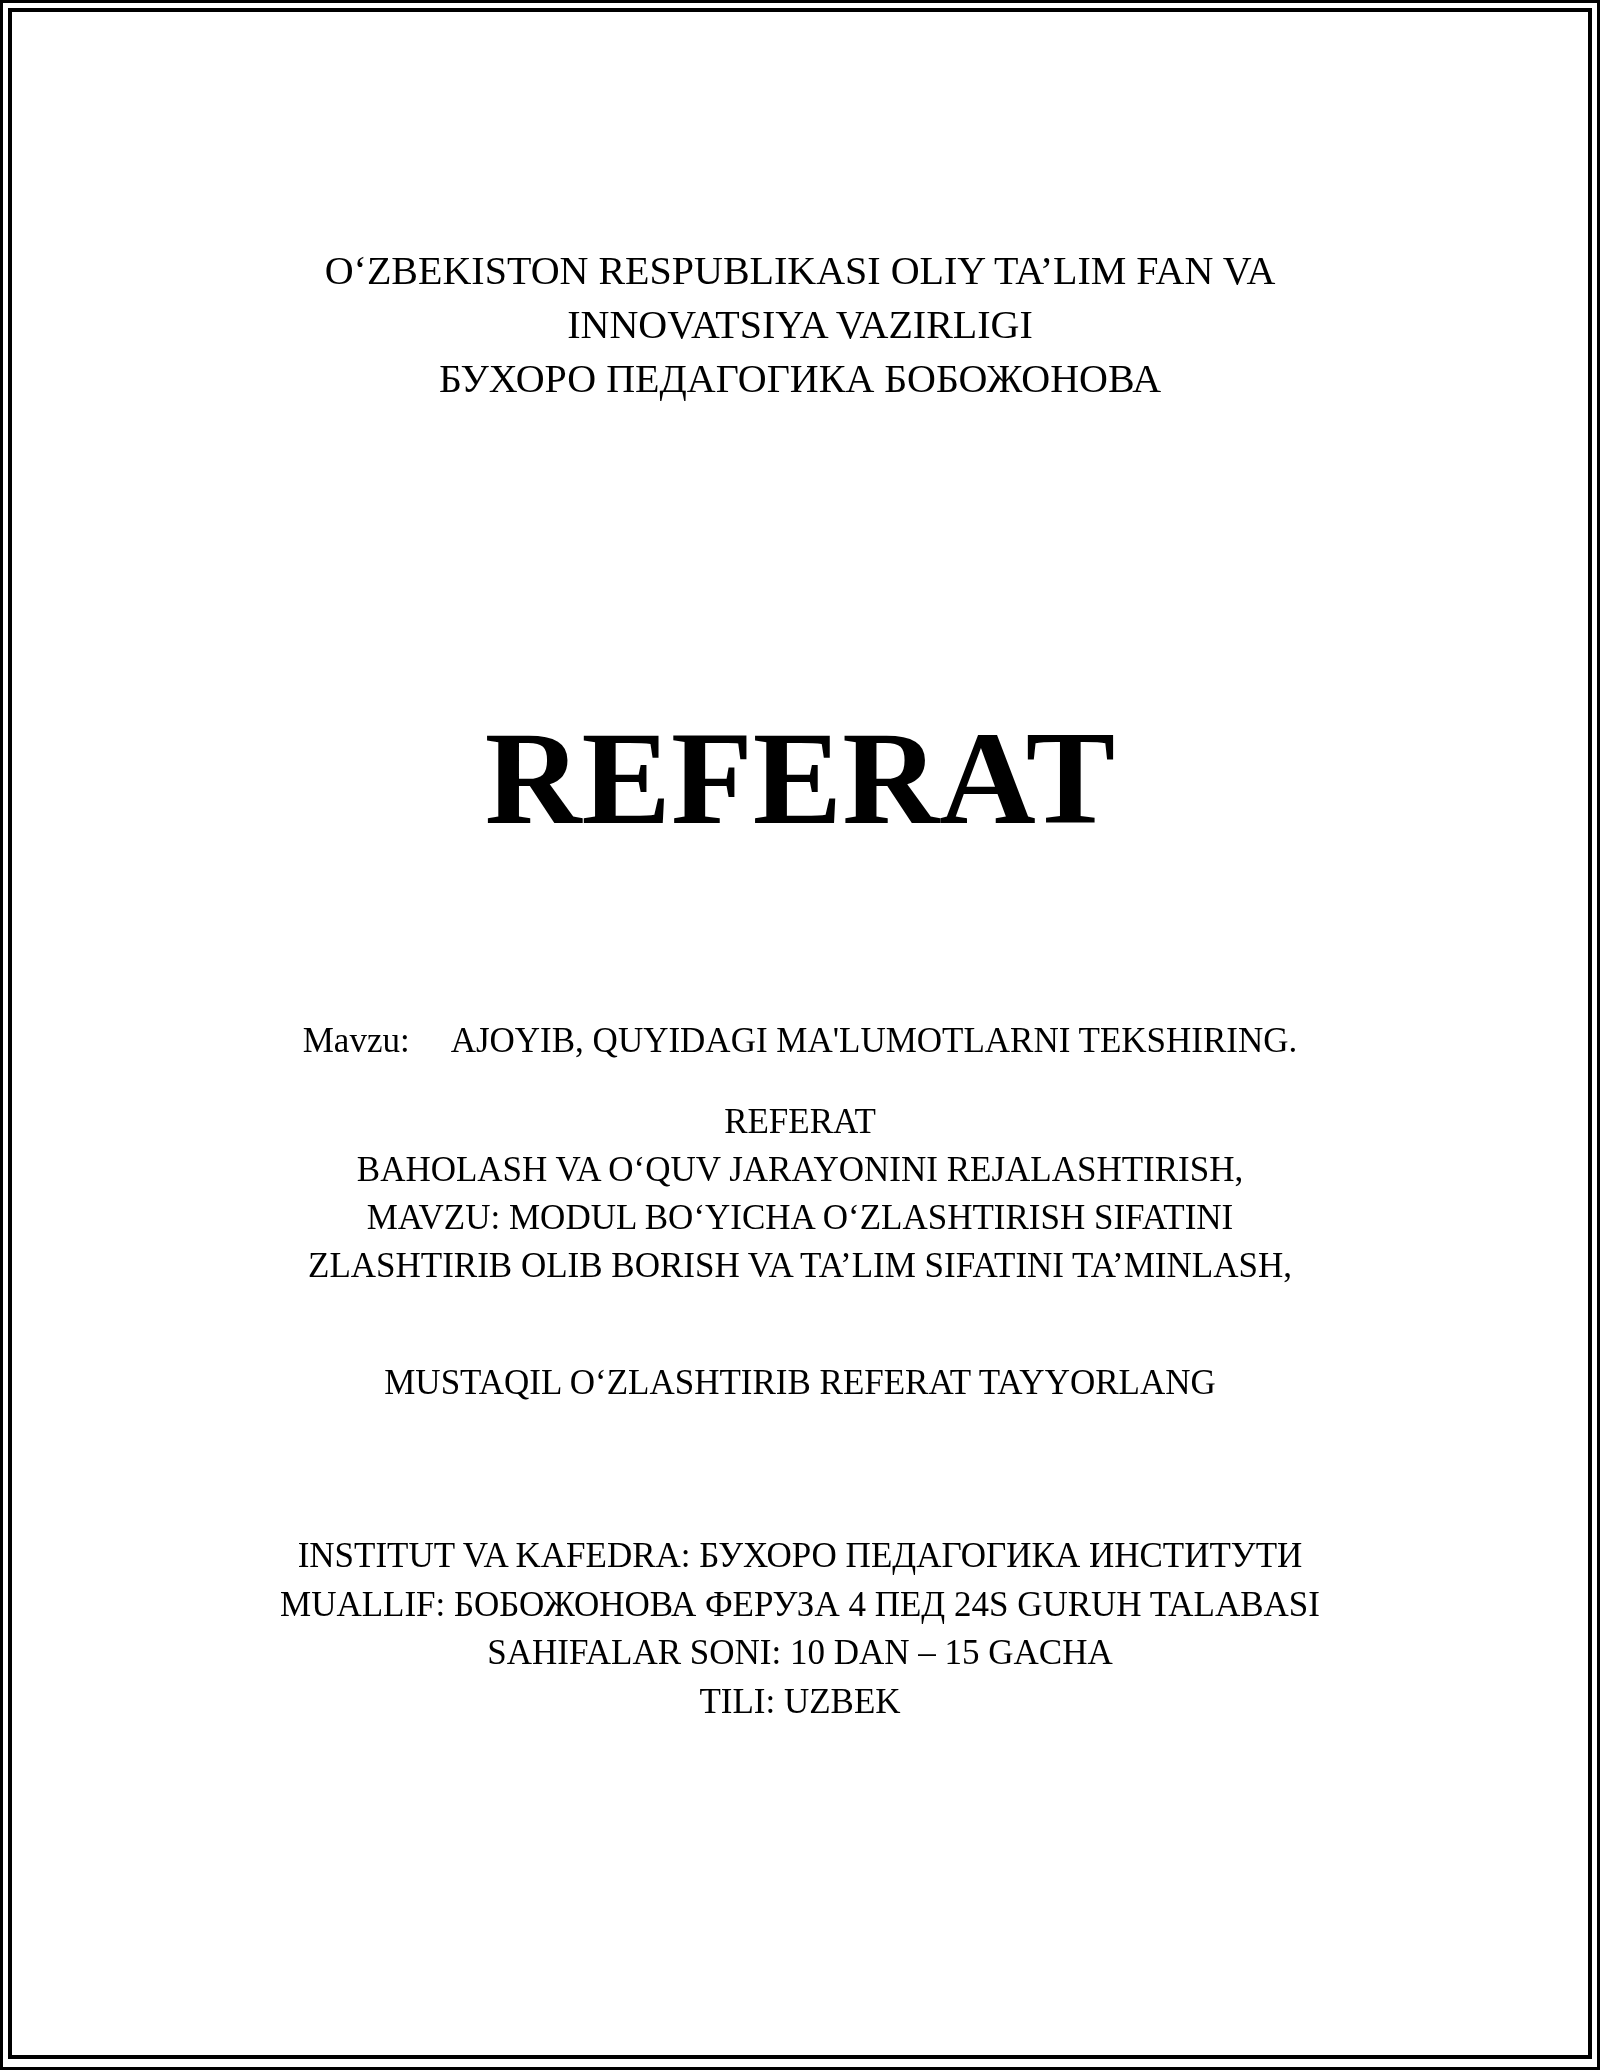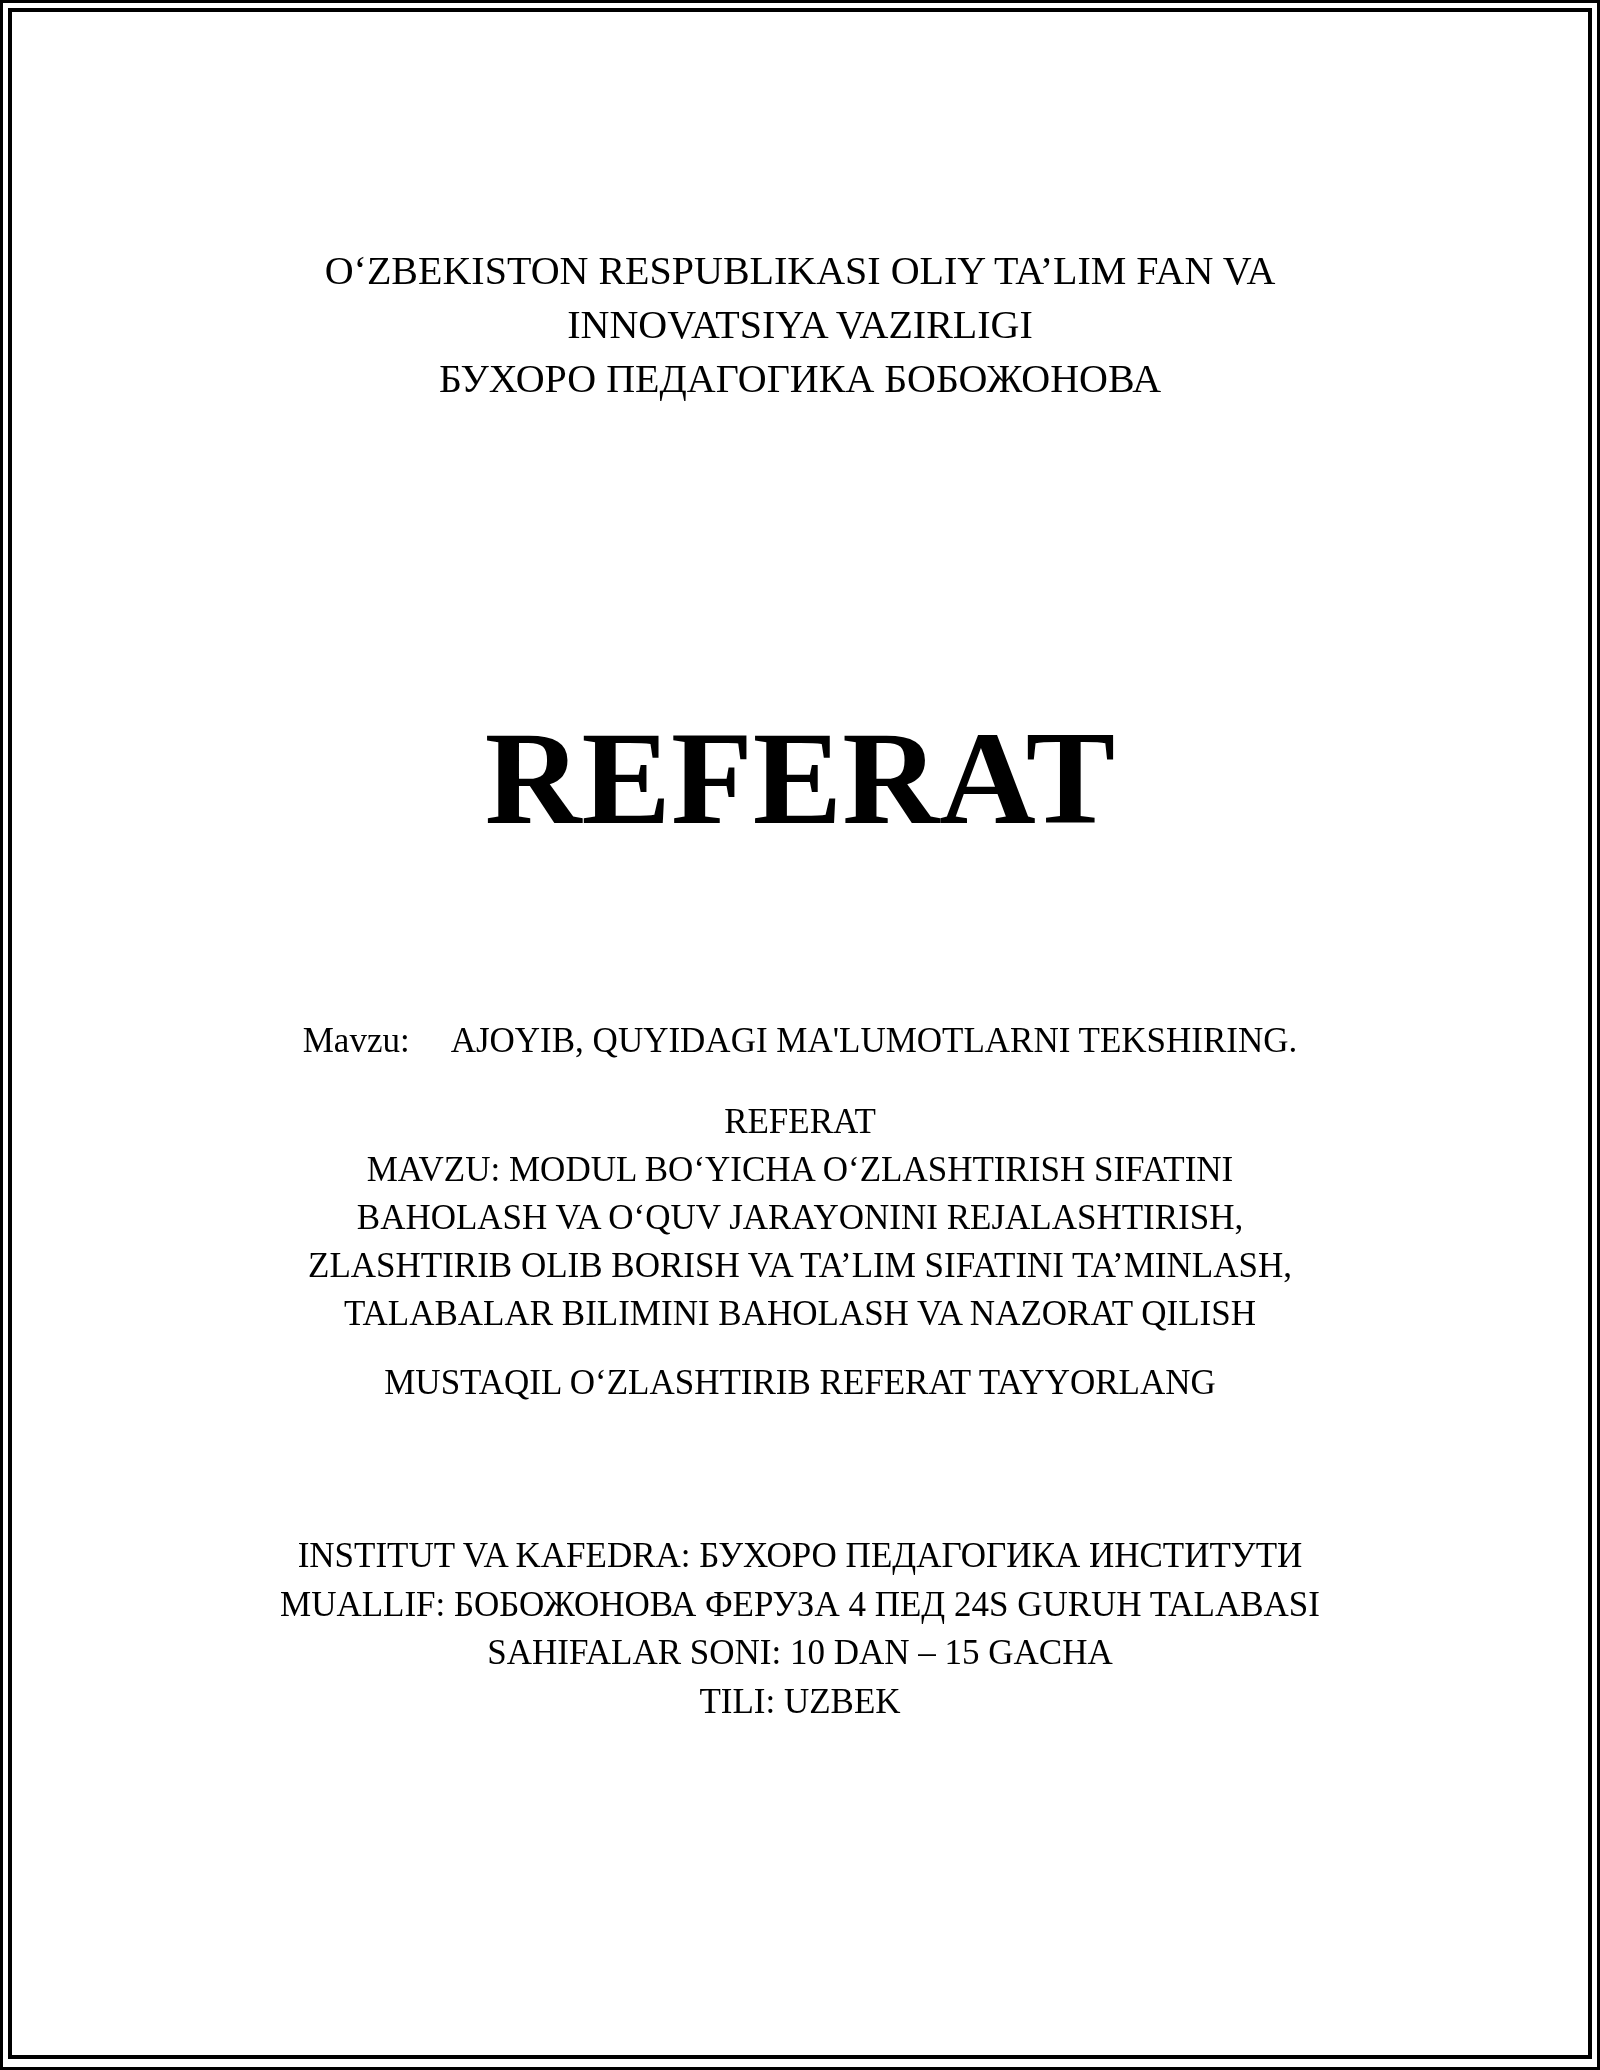--- a/index.html
+++ b/index.html
@@ -73,24 +73,23 @@
 </div>
 
 <div class="line big-title">REFERAT</div>
 
 <div class="line t35 mavzu">
   <span>Mavzu:</span><span class="gap"></span><span>AJOYIB, QUYIDAGI MA'LUMOTLARNI TEKSHIRING.</span>
 </div>
 
 <div class="line t35 block">
   <div>REFERAT</div>
+  <div>BAHOLASH VA O‘QUV JARAYONINI REJALASHTIRISH,</div>
   <div>MAVZU: MODUL BO‘YICHA O‘ZLASHTIRISH SIFATINI</div>
-  <div>BAHOLASH VA O‘QUV JARAYONINI REJALASHTIRISH,</div>
   <div>ZLASHTIRIB OLIB BORISH VA TA’LIM SIFATINI TA’MINLASH,</div>
-  <div>TALABALAR BILIMINI BAHOLASH VA NAZORAT QILISH</div>
 </div>
 
 <div class="line t35 mustaqil">MUSTAQIL O‘ZLASHTIRIB REFERAT TAYYORLANG</div>
 
 <div class="line t35 info">
   <div>INSTITUT VA KAFEDRA: БУХОРО ПЕДАГОГИКА ИНСТИТУТИ</div>
   <div>MUALLIF: БОБОЖОНОВА ФЕРУЗА 4 ПЕД 24S GURUH TALABASI</div>
   <div>SAHIFALAR SONI: 10 DAN – 15 GACHA</div>
   <div>TILI: UZBEK</div>
 </div>

